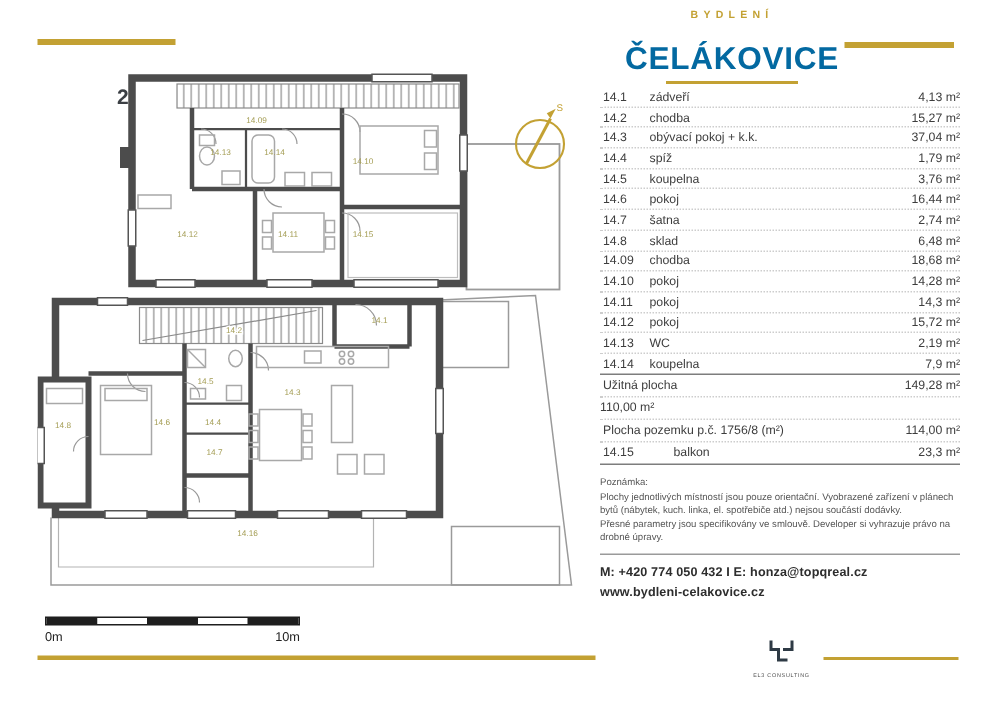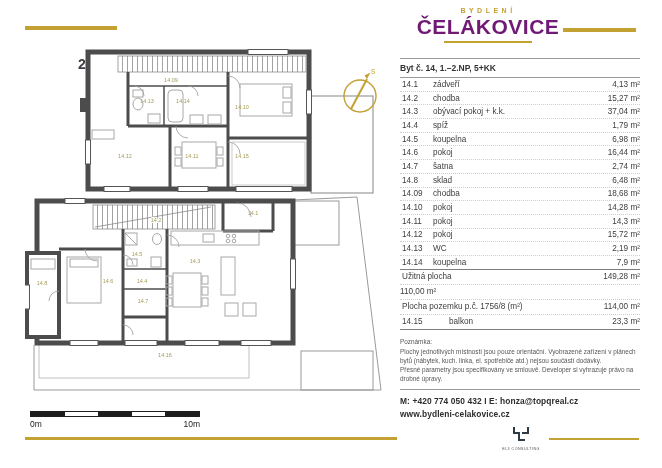--- a/index.html
+++ b/index.html
@@ -9,21 +9,21 @@
   
   .gold{position:absolute;background:#c3a133;}
   #dash-left{left:25px;top:26px;width:92px;height:4px;}
   #dash-right{left:563px;top:28px;width:73px;height:4px;}
   #footer-line-left{left:25px;top:437px;width:372px;height:3px;}
   #footer-line-right{left:549px;top:438px;width:90px;height:2px;}
 
   
   .brand{position:absolute;left:413px;top:7px;width:150px;text-align:center;}
   .brand-top{font-size:7px;letter-spacing:3.5px;color:#c3a133;font-weight:700;}
-  .brand-main{font-size:21px;font-weight:700;color:#701a75;letter-spacing:.5px;margin-top:1px;}
+  .brand-main{font-size:21px;font-weight:700;color:#0369a1;letter-spacing:.5px;margin-top:14px;}
   .brand-underline{width:88px;height:2px;background:#c3a133;margin:2px auto 0;}
 
   
   .floor-label{position:absolute;font-size:14px;color:#3b3f44;font-weight:600;letter-spacing:.5px;}
   #lbl-2np{left:78px;top:56px;}
   #lbl-1np{left:46px;top:196px;}
 
   svg{position:absolute;}
 
   
@@ -239,21 +239,20 @@
   </svg>
 
   <svg viewBox="0 0 48 52" style="left:336px;top:66px;width:48px;height:52px">
     <circle cx="24" cy="30" r="16" stroke="#c3a133" stroke-width="1.4" fill="none"></circle>
     <line x1="15" y1="43" x2="31" y2="13" stroke="#c3a133" stroke-width="2"></line>
     <polygon points="31,13 34.5,6.5 28.5,9.5" fill="#c3a133"></polygon>
     <text x="35" y="8" font-size="6.5" fill="#c3a133" font-family="Liberation Sans, sans-serif">S</text>
   </svg>
 
   <div class="panel">
-    <div class="unit-title">Byt č. 14, 1.–2.NP, 5+KK</div>
 
     <div>
       <div class="row">
           <span class="num">14.1</span>
           <span class="nm">zádveří</span>
           <span class="ar">4,13 m²</span>
         </div>
       <div class="row">
           <span class="num">14.2</span>
           <span class="nm">chodba</span>
@@ -265,21 +264,21 @@
           <span class="ar">37,04 m²</span>
         </div>
       <div class="row">
           <span class="num">14.4</span>
           <span class="nm">spíž</span>
           <span class="ar">1,79 m²</span>
         </div>
       <div class="row">
           <span class="num">14.5</span>
           <span class="nm">koupelna</span>
-          <span class="ar">6,98 m²</span>
+          <span class="ar">3,76 m²</span>
         </div>
       <div class="row">
           <span class="num">14.6</span>
           <span class="nm">pokoj</span>
           <span class="ar">16,44 m²</span>
         </div>
       <div class="row">
           <span class="num">14.7</span>
           <span class="nm">šatna</span>
           <span class="ar">2,74 m²</span>

